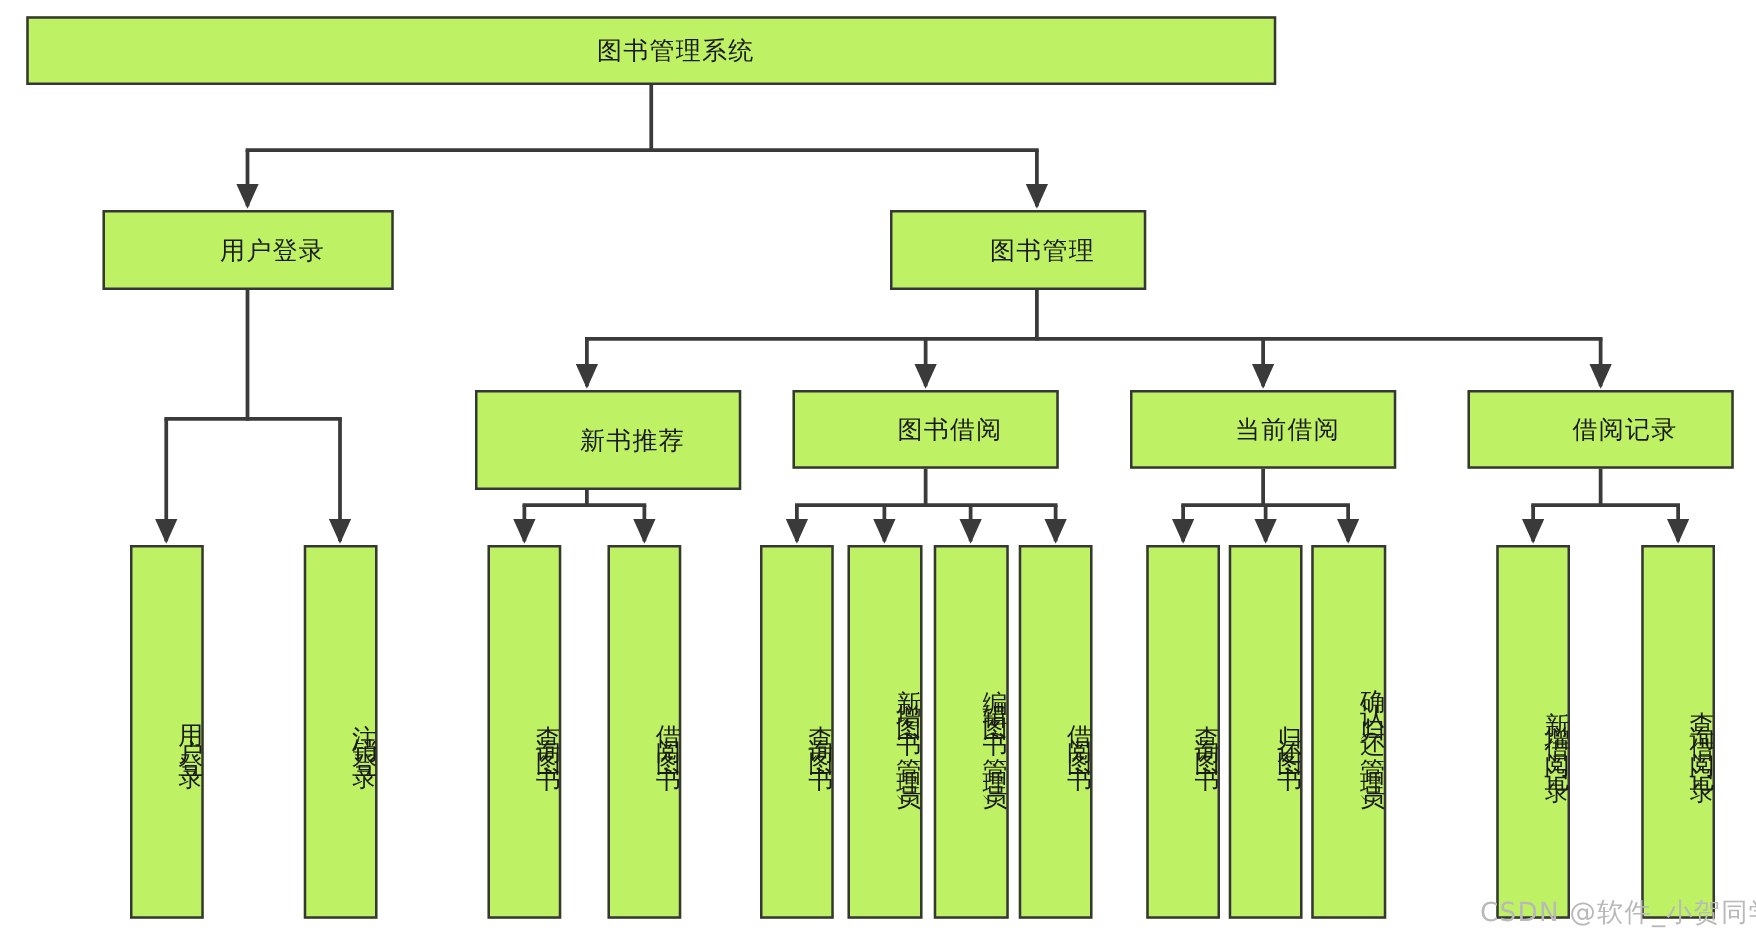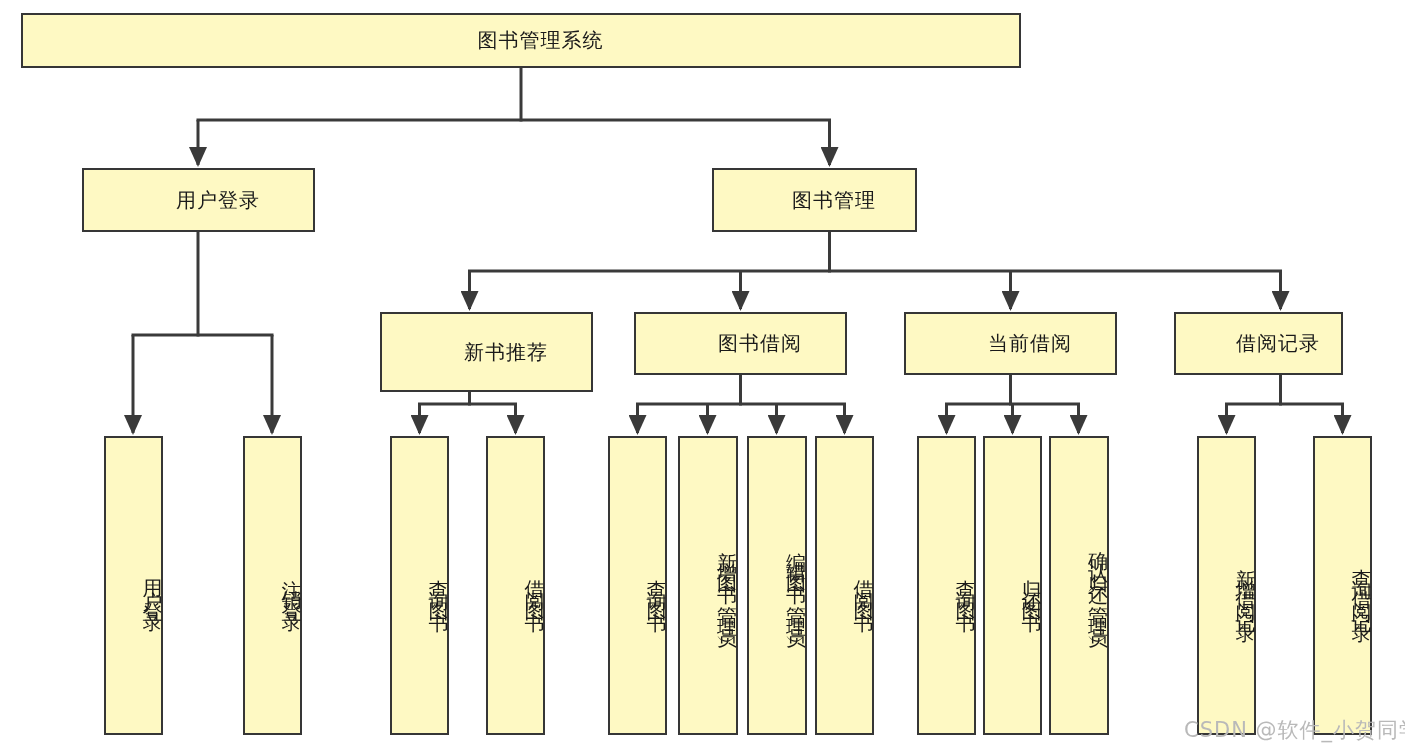--- a/index.html
+++ b/index.html
@@ -17,21 +17,21 @@
   }
   svg.connectors {
     position: absolute;
     left: 0; top: 0;
     width: 1405px; height: 747px;
     pointer-events: none;
   }
   .box {
     position: absolute;
     box-sizing: border-box;
-    background: #fef9c3;
+    background: #bef264;
     border: 2px solid #363636;
     display: flex;
     align-items: center;
     justify-content: center;
     color: #1a1a1a;
     font-size: 20px;
     letter-spacing: 1px;
     white-space: nowrap;
     z-index: 2;
     padding-left: 39px;
@@ -110,21 +110,21 @@
   </svg>
 
   <div class="box" style="left:21px; top:13px; width:1000px; height:55px;">图书管理系统</div>
 
   <div class="box" style="left:82px; top:168px; width:233px; height:64px;">用户登录</div>
   <div class="box" style="left:712px; top:168px; width:205px; height:64px;">图书管理</div>
 
   <div class="box" style="left:380px; top:312px; width:213px; height:80px;">新书推荐</div>
   <div class="box" style="left:634px; top:312px; width:213px; height:63px;">图书借阅</div>
   <div class="box" style="left:904px; top:312px; width:213px; height:63px;">当前借阅</div>
-  <div class="box" style="left:1174px; top:312px; width:169px; height:63px;">借阅记录</div>
+  <div class="box" style="left:1174px; top:312px; width:213px; height:63px;">借阅记录</div>
 
   <div class="box vbox" style="left:104px; top:436px; width:59px; height:299px;">用户登录</div>
   <div class="box vbox" style="left:243px; top:436px; width:59px; height:299px;">注销登录</div>
 
   <div class="box vbox" style="left:390px; top:436px; width:59px; height:299px;">查询图书</div>
   <div class="box vbox" style="left:486px; top:436px; width:59px; height:299px;">借阅图书</div>
 
   <div class="box vbox" style="left:608px; top:436px; width:59px; height:299px;">查询图书</div>
   <div class="box vbox" style="left:678px; top:436px; width:60px; height:299px;">新增图书（管理员）</div>
   <div class="box vbox" style="left:747px; top:436px; width:60px; height:299px;">编辑图书（管理员）</div>

